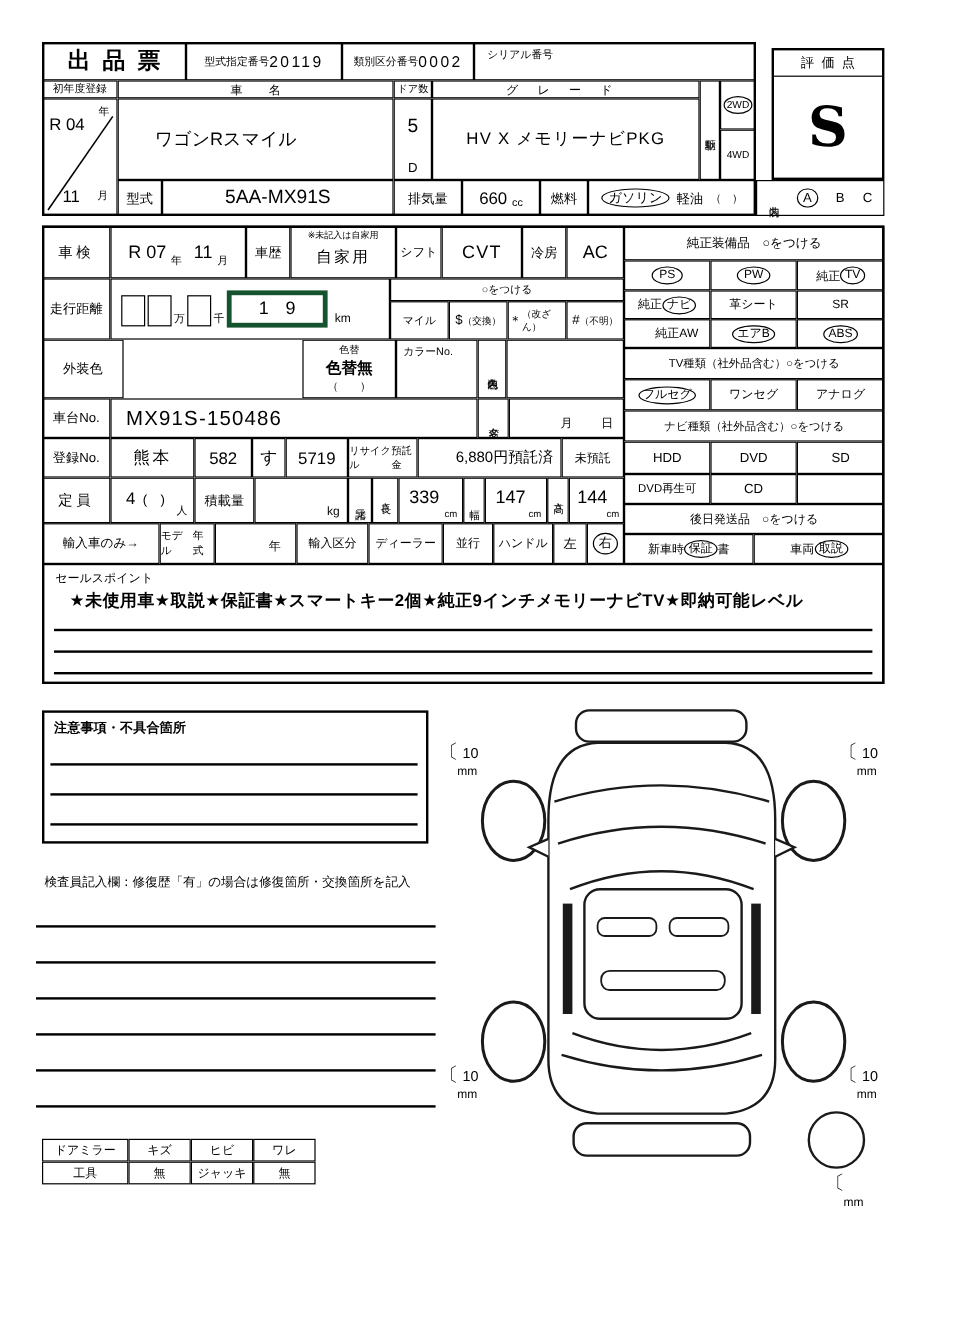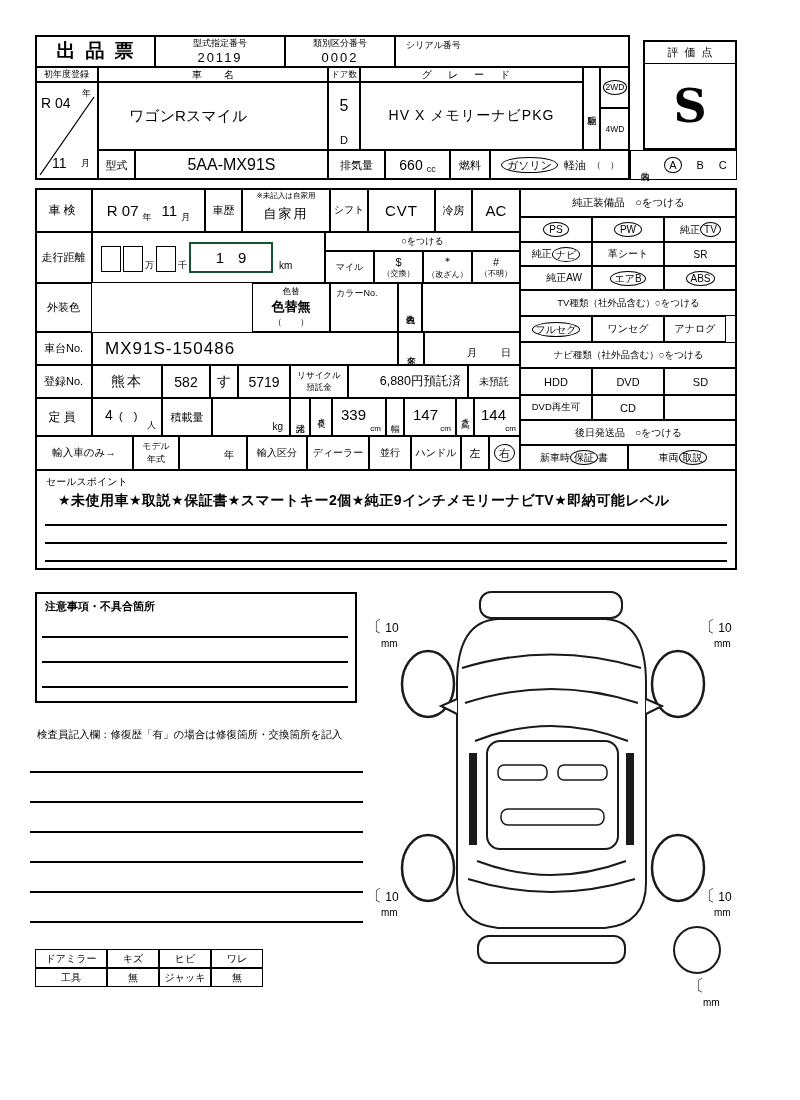--- a/index.html
+++ b/index.html
@@ -2,21 +2,21 @@
 <html><head>
 <meta charset="utf-8">
 <style>
   * { margin:0; padding:0; box-sizing:border-box; }
   html,body { background:#ddd; }
   body { font-family:"Liberation Sans","DejaVu Sans",sans-serif; color:#000; }
   #sheet { position:relative; width:800px; height:1100px; background:#fff; margin:0 auto; overflow:hidden; }
   .cell { position:absolute; border:1px solid #000; background:#fff; }
   .abs { position:absolute; }
   .flex { display:flex; align-items:center; justify-content:center; }
-  .col { flex-direction:column; }
+  .col { flex-direction:row; }
   .vt { writing-mode:vertical-rl; text-orientation:upright; line-height:1; }
   .circ { display:inline-block; border:1.6px solid #000; border-radius:50%; padding:0 5px; line-height:1.3; }
   .thick { position:absolute; border:2px solid #000; pointer-events:none; }
   .line { position:absolute; background:#000; }
   .sm { font-size:9px; }
 </style>
 </head>
 <body>
 
 <div id="sheet">
@@ -110,21 +110,21 @@
   <div class="cell flex" style="left:435px;top:188px;width:37px;height:44px;font-size:11px;">冷房</div>
   <div class="cell flex" style="left:472px;top:188px;width:48px;height:44px;font-size:15px;">AC</div>
 
   <div class="cell flex" style="left:35px;top:232px;width:57px;height:51px;font-size:11px;">走行距離</div>
   <div class="cell" style="left:92px;top:232px;width:233px;height:51px;">
     <span class="abs" style="left:8px;top:13px;width:20px;height:26px;border:1px solid #000;"></span>
     <span class="abs" style="left:30px;top:13px;width:20px;height:26px;border:1px solid #000;"></span>
     <span class="abs sm" style="left:52px;top:26px;">万</span>
     <span class="abs" style="left:63px;top:13px;width:20px;height:26px;border:1px solid #000;"></span>
     <span class="abs sm" style="left:85px;top:26px;">千</span>
-    <span class="abs flex" style="left:96px;top:9px;width:84px;height:31px;border:2px solid #14532d;">
+    <span class="abs flex" style="left:96px;top:9px;width:84px;height:31px;border:4px solid #14532d;">
       <span style="font-size:15px;letter-spacing:14px;padding-left:14px;">19</span>
     </span>
     <span class="abs" style="left:186px;top:27px;font-size:10px;">km</span>
   </div>
   <div class="cell flex" style="left:325px;top:232px;width:195px;height:19px;font-size:9px;">○をつける</div>
   <div class="cell flex col" style="left:325px;top:251px;width:49px;height:32px;">
     <span style="font-size:9px;">マイル</span>
   </div>
   <div class="cell flex col" style="left:374px;top:251px;width:49px;height:32px;">
     <span style="font-size:11px;">$</span>
@@ -132,21 +132,21 @@
   </div>
   <div class="cell flex col" style="left:423px;top:251px;width:49px;height:32px;">
     <span style="font-size:11px;">＊</span>
     <span style="font-size:8px;">（改ざん）</span>
   </div>
   <div class="cell flex col" style="left:472px;top:251px;width:48px;height:32px;">
     <span style="font-size:11px;">#</span>
     <span style="font-size:8px;">（不明）</span>
   </div>
 
-  <div class="cell flex" style="left:35px;top:283px;width:57px;height:49px;font-size:11px;">外装色</div>
+  <div class="cell flex" style="left:35px;top:283px;width:68px;height:49px;font-size:11px;">外装色</div>
   <div class="cell" style="left:252px;top:283px;width:78px;height:49px;">
     <div style="font-size:8.5px;text-align:center;padding-top:2px;">色替</div>
     <div style="font-size:13px;font-weight:bold;text-align:center;">色替無</div>
     <div class="sm" style="text-align:center;">（　　）</div>
   </div>
   <div class="cell" style="left:330px;top:283px;width:68px;height:49px;">
     <span class="sm abs" style="left:5px;top:3px;">カラーNo.</span>
   </div>
   <div class="cell flex" style="left:398px;top:283px;width:24px;height:49px;">
     <span class="vt sm">内装色</span>
@@ -253,21 +253,21 @@
     <span class="circ" style="font-size:10px;padding:0 3px;">エアB</span>
   </div>
   <div class="cell flex" style="left:664px;top:266px;width:73px;height:24px;">
     <span class="circ" style="font-size:10px;padding:0 3px;">ABS</span>
   </div>
   <div class="cell flex" style="left:520px;top:290px;width:217px;height:26px;font-size:9.5px;">TV種類（社外品含む）○をつける</div>
   <div class="cell flex" style="left:520px;top:316px;width:72px;height:26px;">
     <span class="circ" style="font-size:10px;padding:0 3px;">フルセグ</span>
   </div>
   <div class="cell flex" style="left:592px;top:316px;width:72px;height:26px;font-size:10px;">ワンセグ</div>
-  <div class="cell flex" style="left:664px;top:316px;width:62px;height:26px;font-size:10px;">アナログ</div>
+  <div class="cell flex" style="left:664px;top:316px;width:73px;height:26px;font-size:10px;">アナログ</div>
   <div class="cell flex" style="left:520px;top:342px;width:217px;height:26px;font-size:9.5px;">ナビ種類（社外品含む）○をつける</div>
   <div class="cell flex" style="left:520px;top:368px;width:72px;height:27px;font-size:11px;">HDD</div>
   <div class="cell flex" style="left:592px;top:368px;width:72px;height:27px;font-size:11px;">DVD</div>
   <div class="cell flex" style="left:664px;top:368px;width:73px;height:27px;font-size:11px;">SD</div>
   <div class="cell flex" style="left:520px;top:395px;width:72px;height:25px;font-size:9.5px;">DVD再生可</div>
   <div class="cell flex" style="left:592px;top:395px;width:72px;height:25px;font-size:11px;">CD</div>
   <div class="cell" style="left:664px;top:395px;width:73px;height:25px;"></div>
   <div class="cell flex" style="left:520px;top:420px;width:217px;height:25px;font-size:10px;">後日発送品　○をつける</div>
   <div class="cell flex" style="left:520px;top:445px;width:108px;height:25px;font-size:10px;">
     <span>新車時</span>

